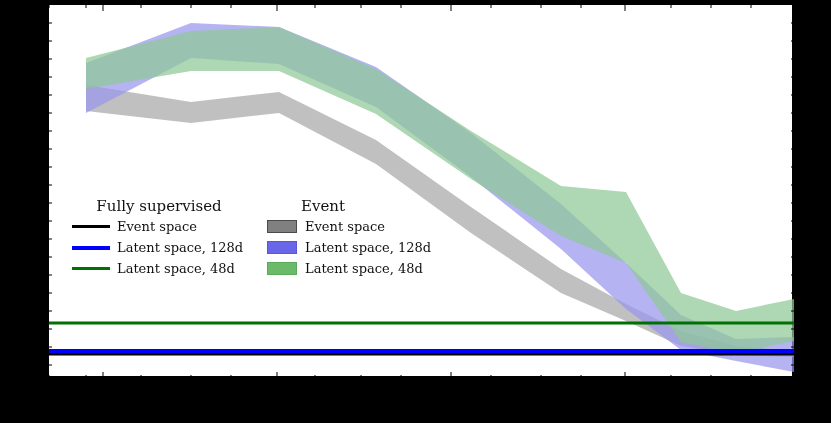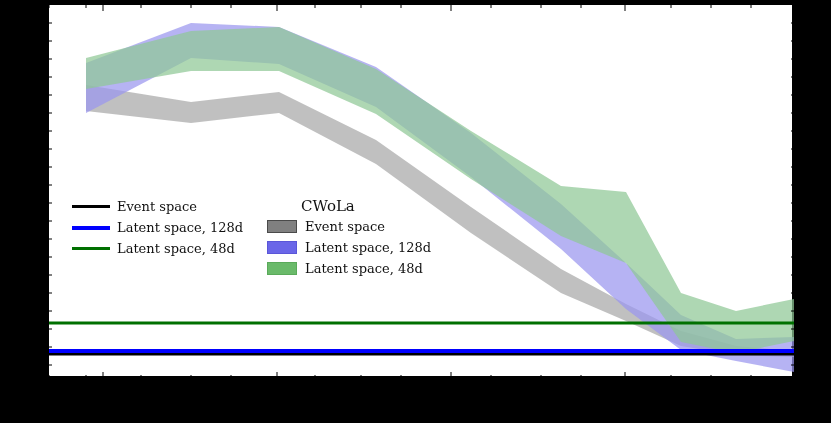--- a/index.html
+++ b/index.html
@@ -132,36 +132,37 @@
           <line x1="745" y1="342" x2="742" y2="342" stroke="#000" stroke-width="1"></line>
           <line x1="0" y1="360" x2="3" y2="360" stroke="#000" stroke-width="1"></line>
           <line x1="745" y1="360" x2="742" y2="360" stroke="#000" stroke-width="1"></line>
         </g>
     </svg>
   </div>
 
   <div id="legend">
 
     <div class="leg-col left">
+      <div class="leg-title">Fully supervised</div>
       <div class="leg-row">
         <span class="leg-line k"></span>
         <span class="leg-label">Event space</span>
       </div>
       <div class="leg-row">
         <span class="leg-line b"></span>
         <span class="leg-label">Latent space, 128d</span>
       </div>
       <div class="leg-row">
         <span class="leg-line g"></span>
         <span class="leg-label">Latent space, 48d</span>
       </div>
     </div>
 
     <div class="leg-col right">
-      <div class="leg-title">CWoLa</div>
+      <div class="leg-title">Event</div>
       <div class="leg-row">
         <span class="leg-patch k"></span>
         <span class="leg-label">Event space</span>
       </div>
       <div class="leg-row">
         <span class="leg-patch b"></span>
         <span class="leg-label">Latent space, 128d</span>
       </div>
       <div class="leg-row">
         <span class="leg-patch g"></span>

